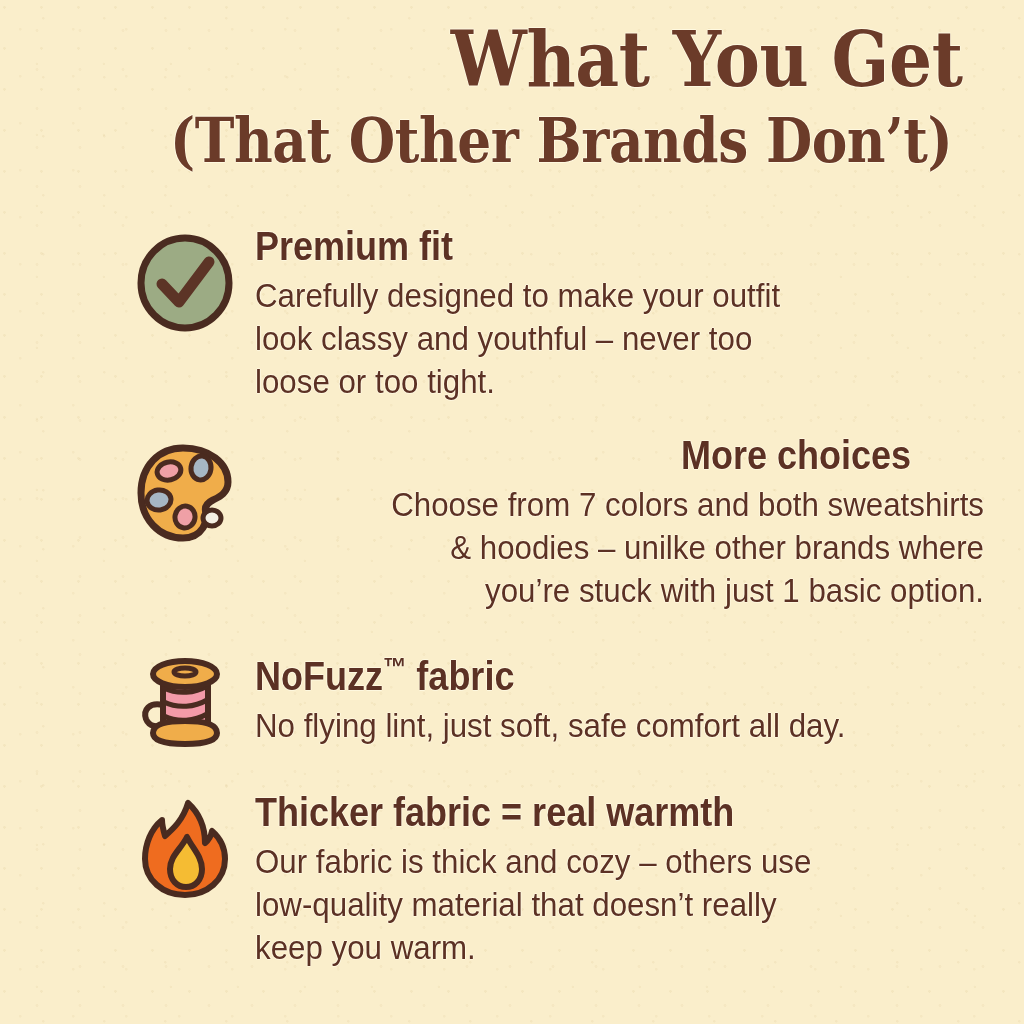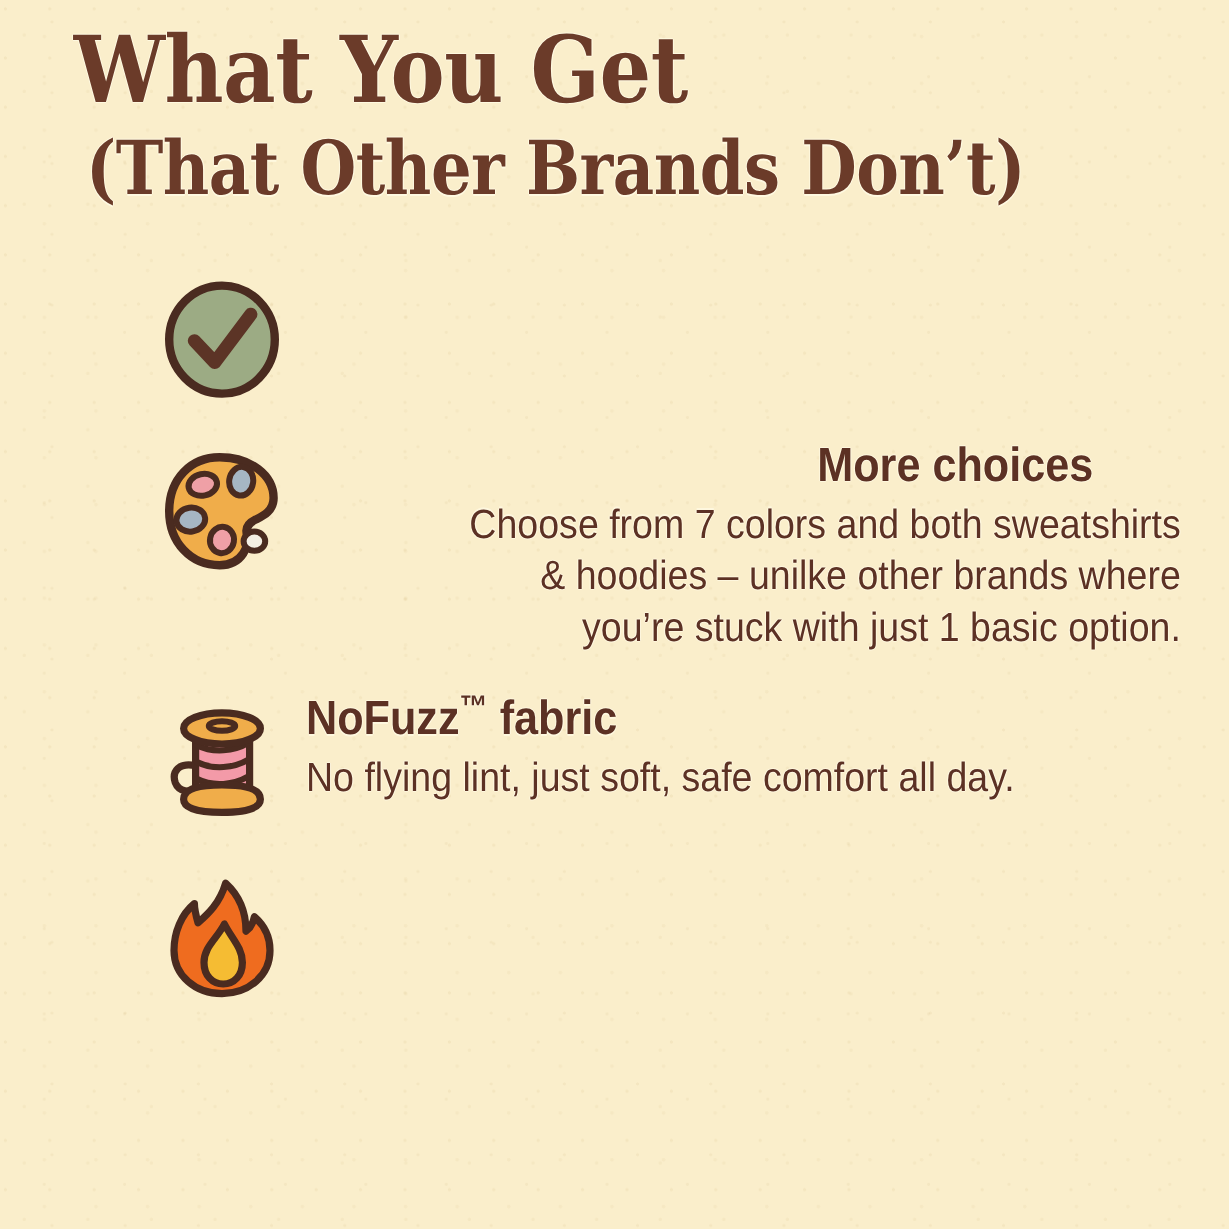--- a/index.html
+++ b/index.html
@@ -28,21 +28,21 @@
     background-size: 37px 41px, 53px 47px, 61px 59px, 43px 39px, 67px 71px;
     box-sizing: border-box;
   }
 
   
   .title-block {
     position: absolute;
     top: 16px;
     left: 0;
     width: 1024px;
-    text-align: left;
+    text-align: right;
   }
   .title-line {
     font-family: "DejaVu Serif", "Liberation Serif", serif;
     font-weight: bold;
     color: #6b3b29;
     letter-spacing: -0.5px;
     white-space: nowrap;
     text-shadow:
       1px 0 0 rgba(255,250,228,0.85),
       -1px 0 0 rgba(255,250,228,0.85),
@@ -119,40 +119,48 @@
     text-shadow:
       1px 0 0 rgba(255,250,228,0.75),
       -1px 0 0 rgba(255,250,228,0.75),
       0 1px 0 rgba(255,250,228,0.75),
       0 -1px 0 rgba(255,250,228,0.75);
   }
   .feature-desc .ln { display: block; white-space: nowrap; }
 
   .feature-1 { margin-bottom: 28px; }
   .feature-2 { margin-bottom: 30px; text-align: right; }
-  .feature-3 { margin-bottom: 32px; }
+  .feature-3 { margin-bottom: 32px; align-items: center; }
 </style>
 </head>
 <body>
 
 <div id="poster">
 
   <div class="title-block">
     <div class="title-line title-line-1">What You Get</div>
     <div class="title-line title-line-2">(That Other Brands Don’t)</div>
   </div>
 
   <div class="features">
 
     <div class="feature feature-1">
       <div class="feature-icon">
         <svg viewBox="0 0 104 106" xmlns="http://www.w3.org/2000/svg">
           <ellipse cx="52" cy="53" rx="44" ry="45" fill="#9cab84" stroke="#4a2b20" stroke-width="7"></ellipse>
           <path d="M29 54 L46 72 L76 32" fill="none" stroke="#5c3426" stroke-width="11" stroke-linecap="round" stroke-linejoin="round"></path>
         </svg>
+      </div>
+      <div class="feature-text">
+        <div class="feature-title">Premium fit</div>
+        <div class="feature-desc">
+          <span class="ln">Carefully designed to make your outfit</span>
+          <span class="ln">look classy and youthful – never too</span>
+          <span class="ln">loose or too tight.</span>
+        </div>
       </div>
     </div>
 
     <div class="feature feature-2">
       <div class="feature-icon">
         <svg viewBox="0 0 104 106" xmlns="http://www.w3.org/2000/svg">
           <path d="M50 9
                    C76 9 95 24 95 43
                    C95 54 86 58 80 61
                    C74 64 71 68 73 74
@@ -211,16 +219,24 @@
                    C92 51 87 42 79 35
                    C78 40 76 44 72 47
                    C72 31 66 17 55 7 Z" fill="#ef6c1f" stroke="#4a2b20" stroke-width="6" stroke-linejoin="round"></path>
           <path d="M54 41
                    C48 53 37 60 37 73
                    C37 84 44 91 53 91
                    C62 91 69 84 69 73
                    C69 61 60 53 54 41 Z" fill="#f5bc33" stroke="#4a2b20" stroke-width="6" stroke-linejoin="round"></path>
         </svg>
       </div>
+      <div class="feature-text">
+        <div class="feature-title">Thicker fabric = real warmth</div>
+        <div class="feature-desc">
+          <span class="ln">Our fabric is thick and cozy – others use</span>
+          <span class="ln">low-quality material that doesn’t really</span>
+          <span class="ln">keep you warm.</span>
+        </div>
+      </div>
     </div>
 
   </div>
 </div>
 
 </body></html>

